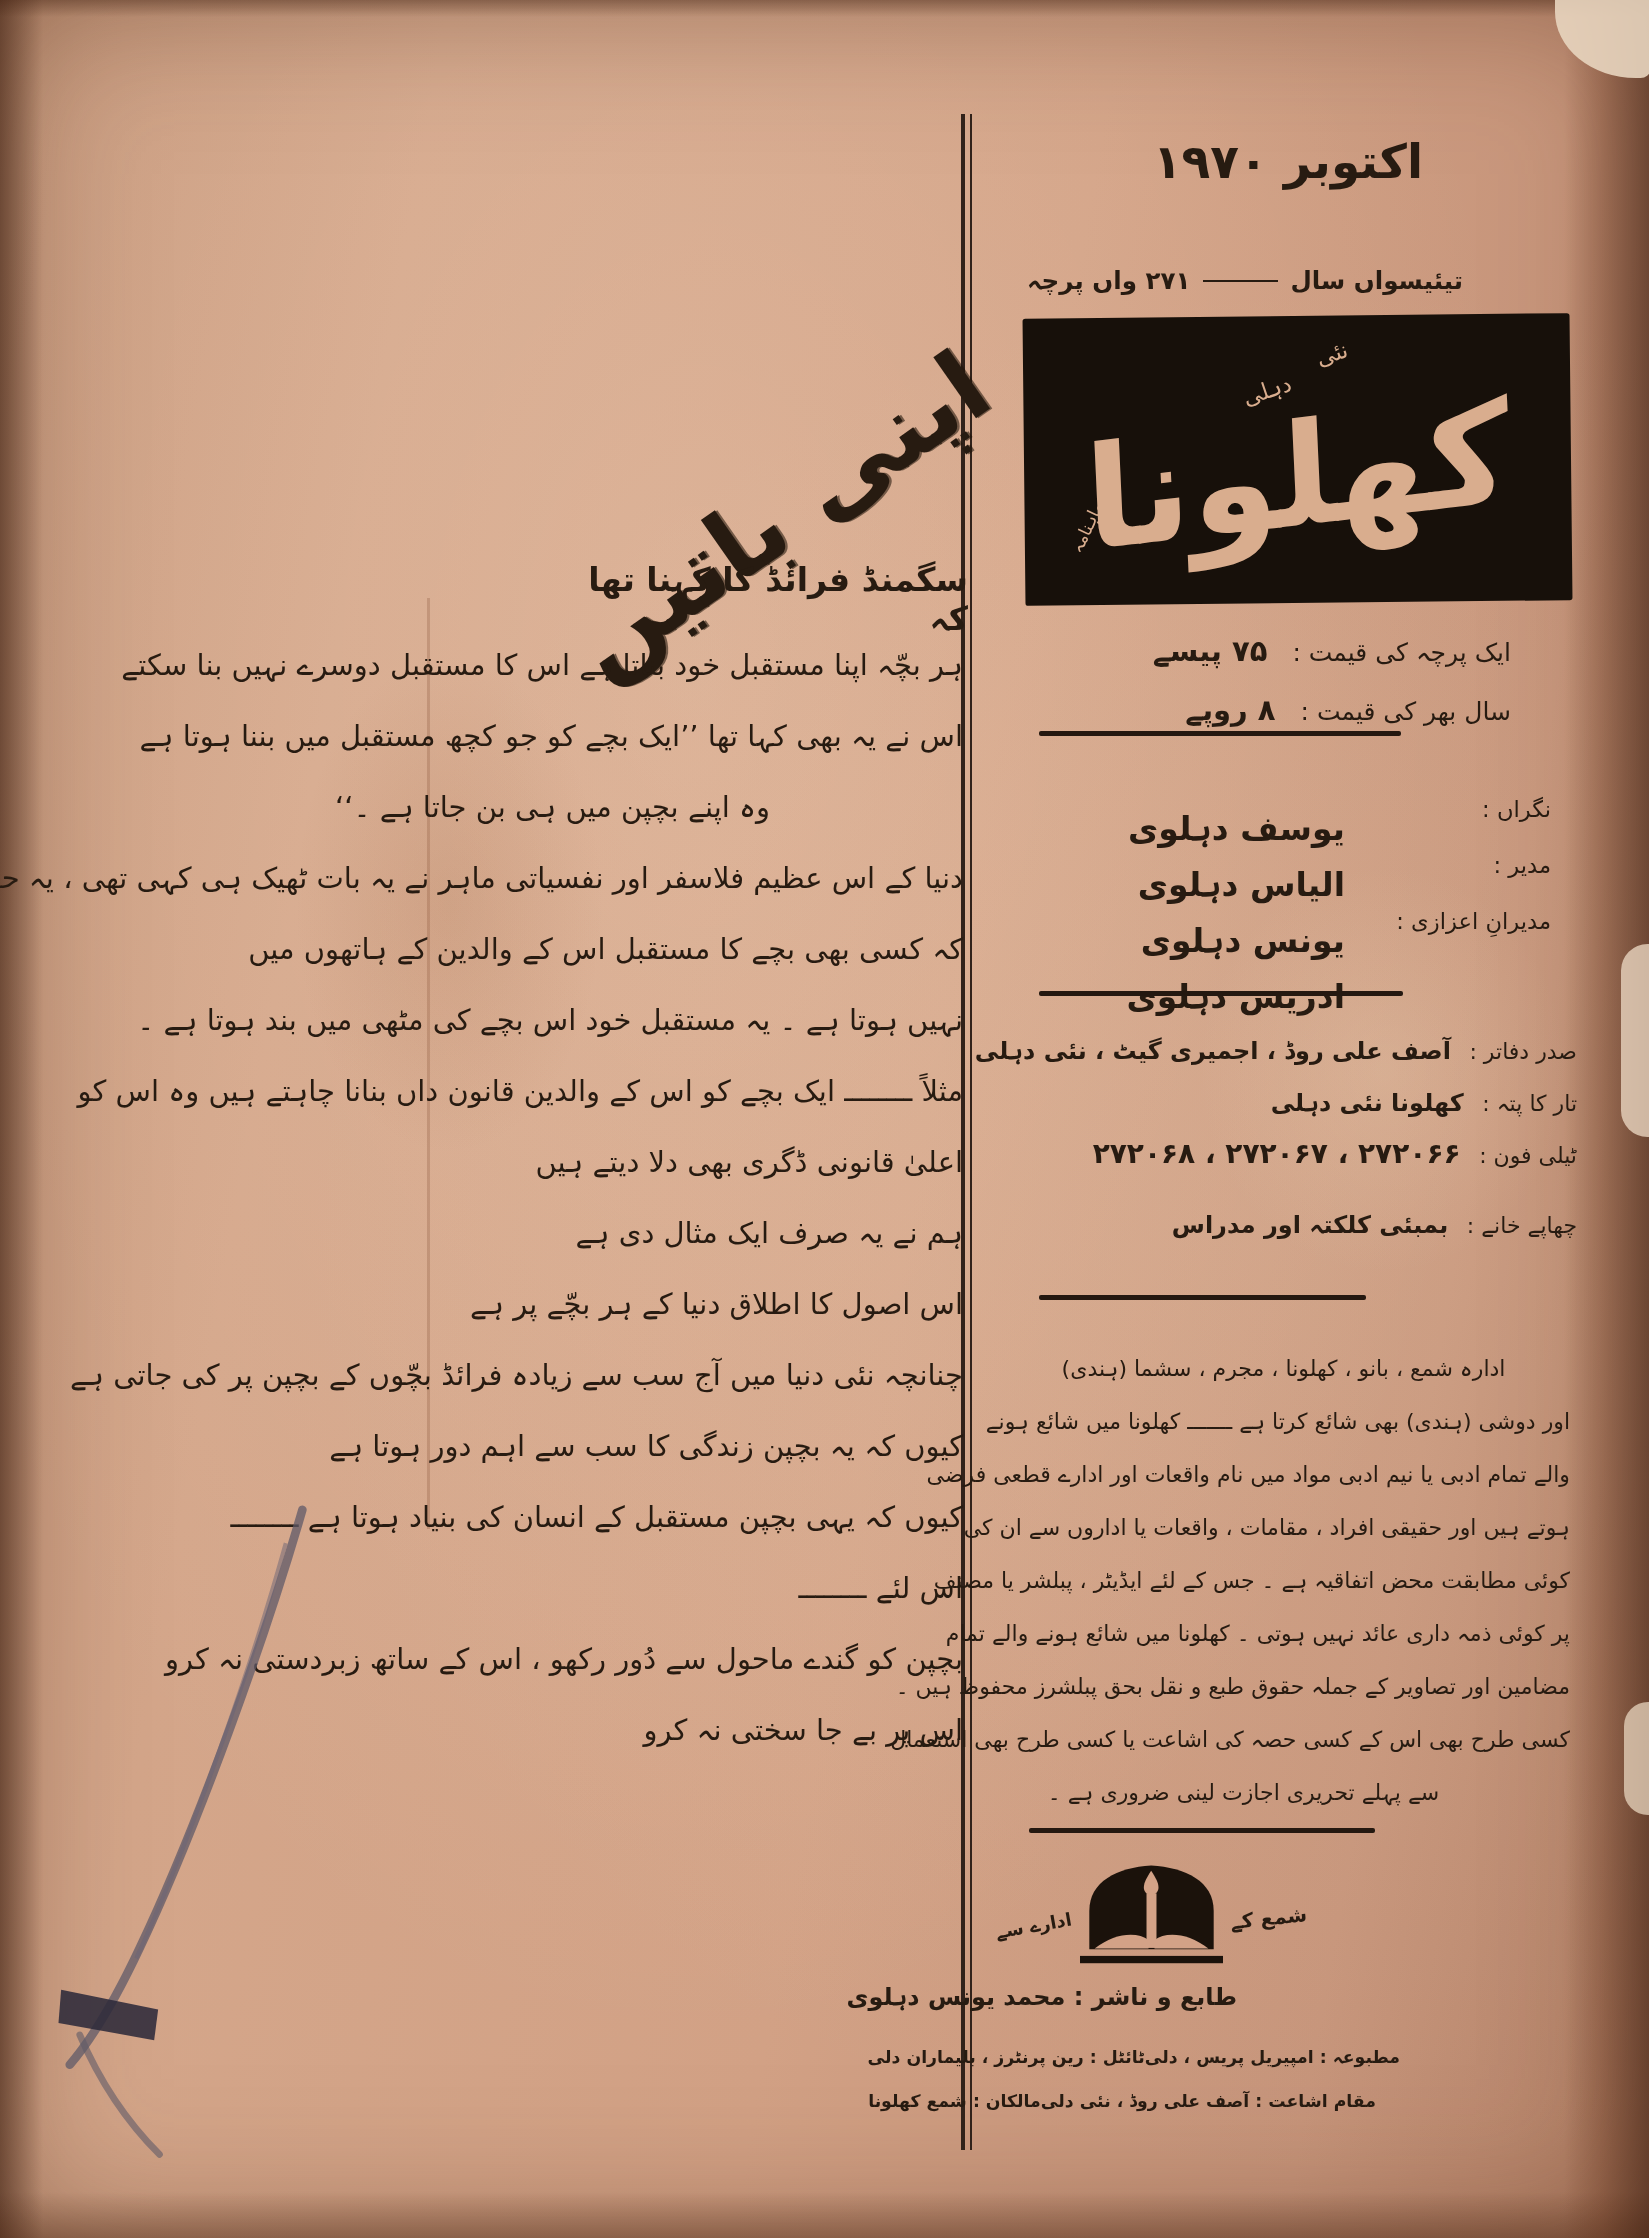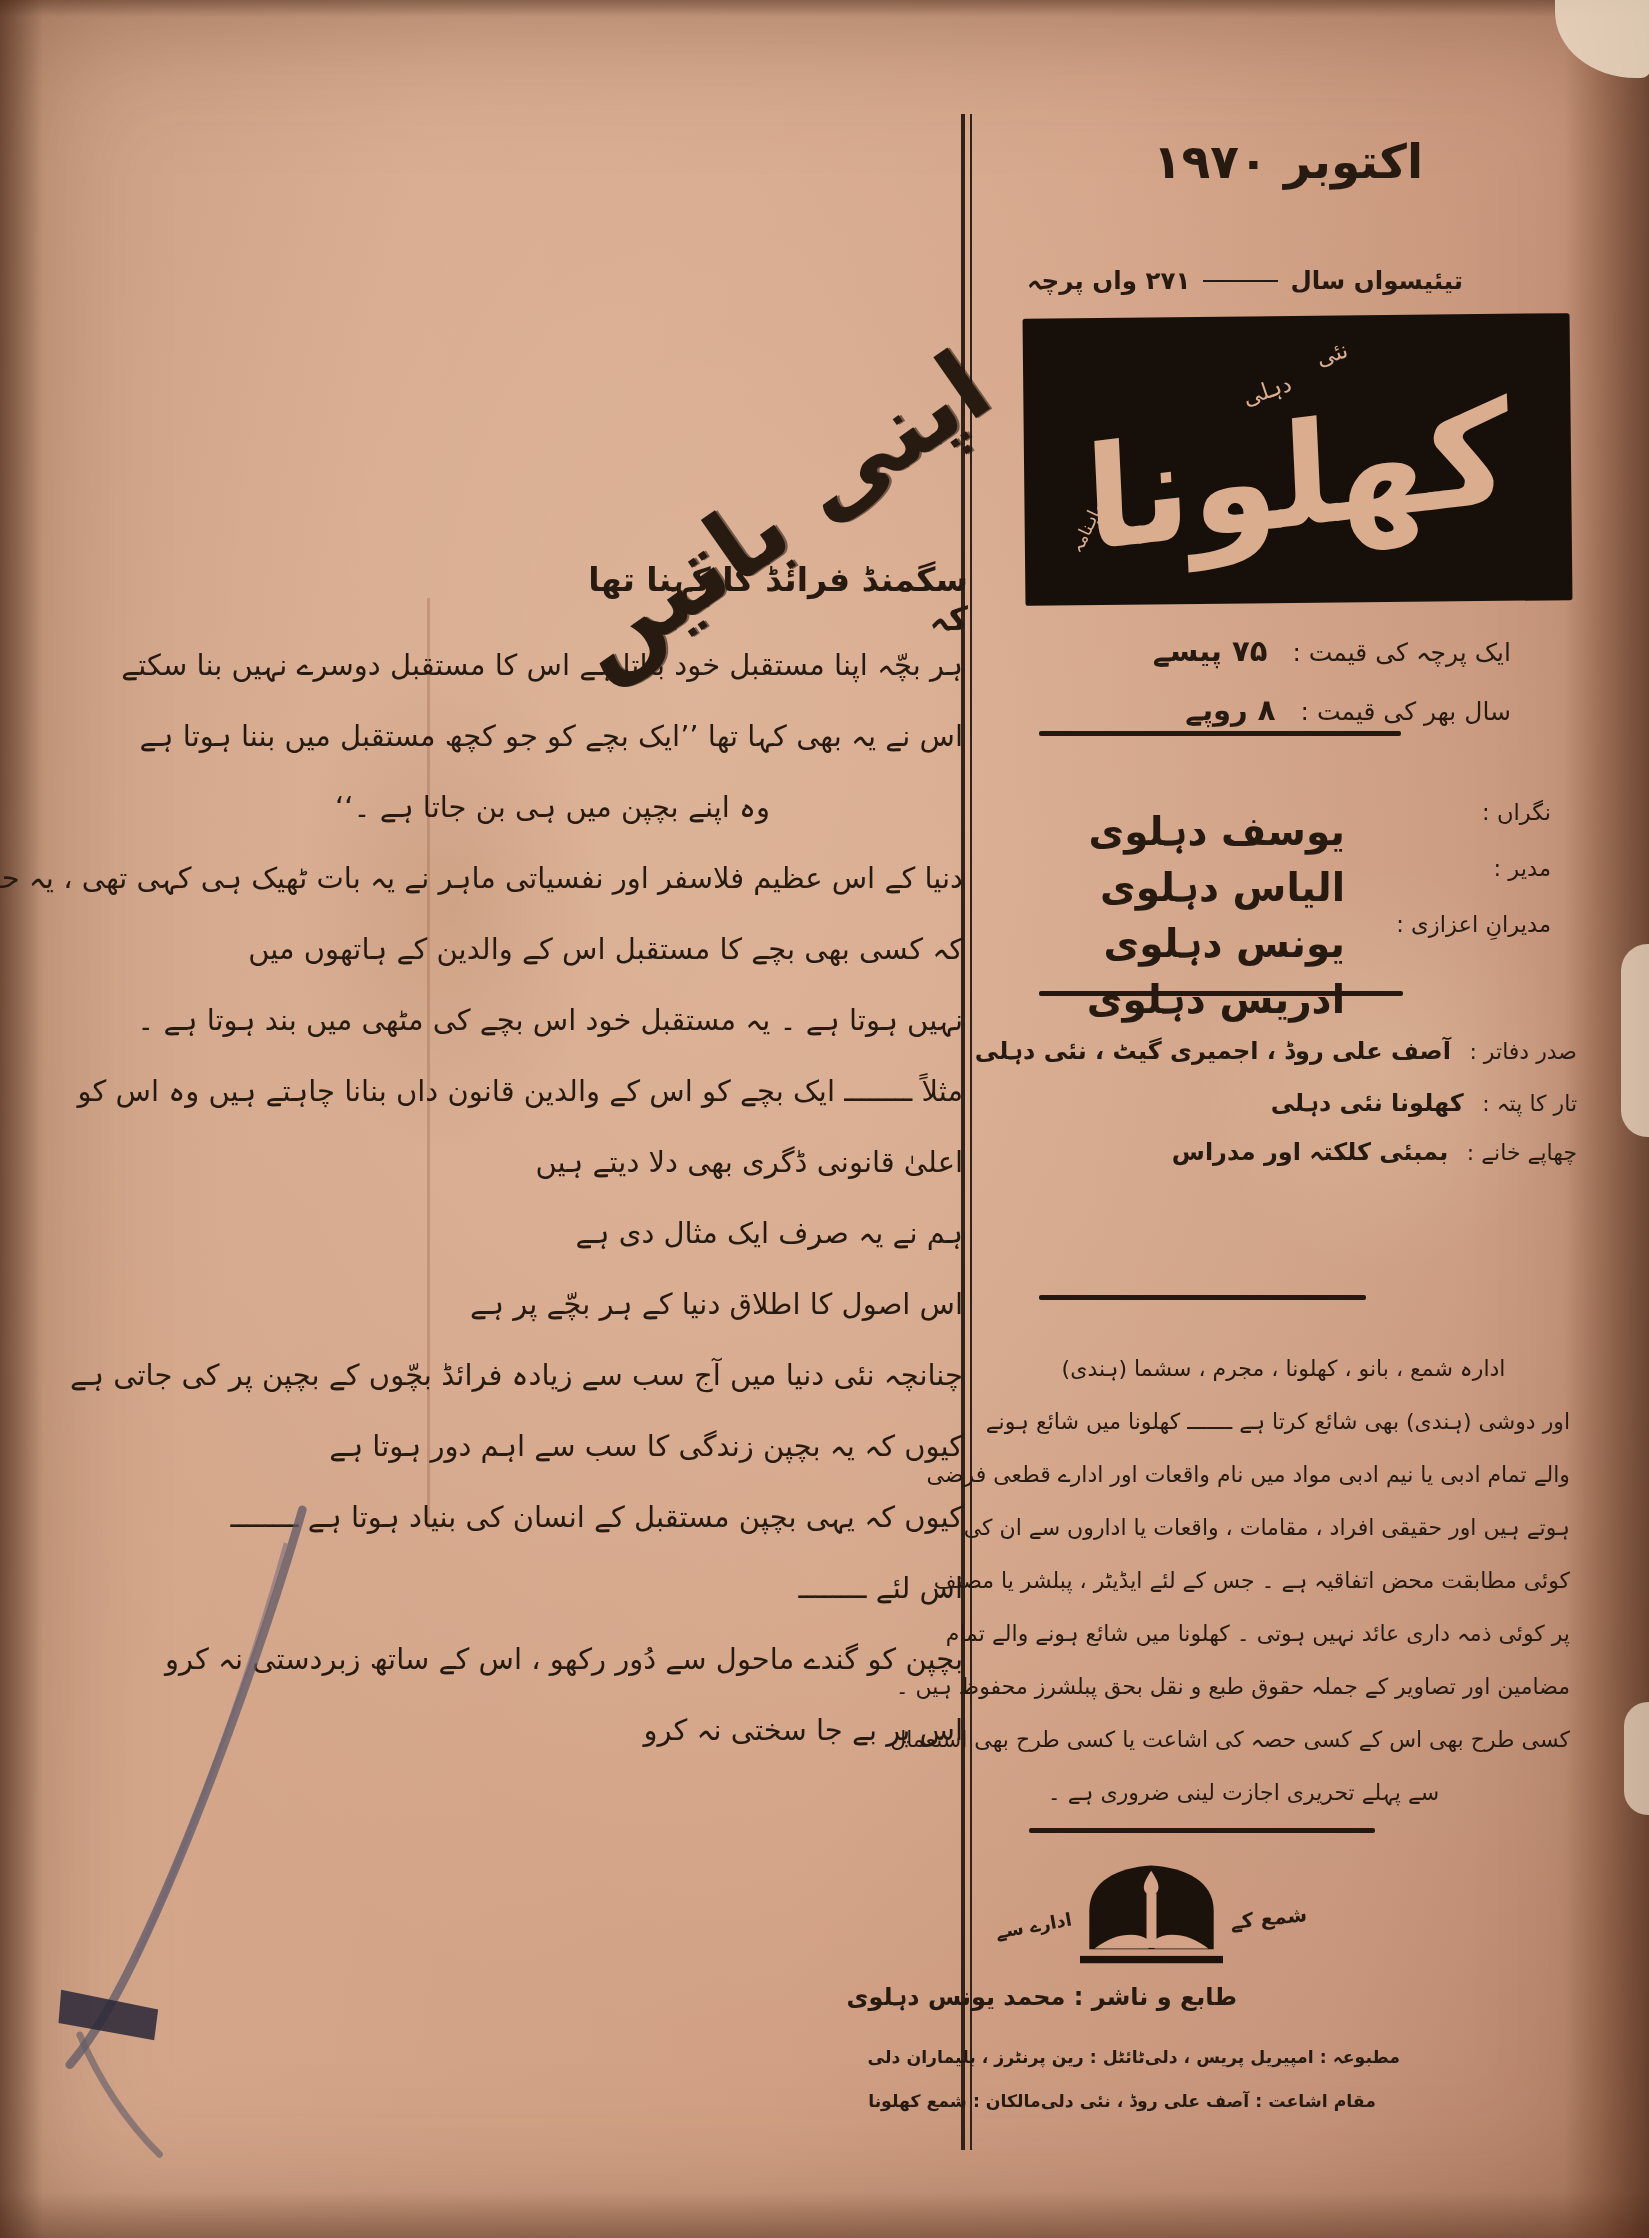--- a/index.html
+++ b/index.html
@@ -65,21 +65,21 @@
 
   .hr{position:absolute;height:4.7px;background:#241810;border-radius:2px;}
   .hr1{left:1039px;top:731px;width:362px;}
   .hr2{left:1039px;top:991px;width:364px;}
   .hr3{left:1039px;top:1295px;width:327px;}
   .hr4{left:1029px;top:1828px;width:346px;}
 
   .staff{position:absolute;left:1011px;top:770px;width:540px;direction:rtl;}
   .staff-row{display:grid;grid-template-columns:206px auto;height:56px;align-items:center;}
   .staff-role{font-size:22.6px;text-align:right;}
-  .staff-name{font-size:39px;font-weight:600;padding-left:13.3px;margin-top:39px;}
+  .staff-name{font-size:33px;font-weight:600;padding-left:13.3px;margin-top:39px;}
 
   .contact{position:absolute;left:1011px;top:1029px;width:566px;direction:rtl;}
   .contact-row{text-align:right;white-space:nowrap;}
   .contact-row .cl{font-size:22px;}
   .contact-row .cv{font-size:24px;font-weight:600;margin-right:18.6px;}
   .contact-row.r1{margin-bottom:13.3px;height:41px;line-height:44px;}
   .contact-row.r2{margin-bottom:8px;height:41px;line-height:41px;}
   .contact-row.r3{margin-bottom:29px;height:44px;line-height:44px;}
   .contact-row.r3 .cv{font-size:28px;font-weight:700;letter-spacing:1.3px;}
   .contact-row.r4{height:41px;line-height:41px;}
@@ -195,20 +195,23 @@
 
   <div class="hr hr2"></div>
 
   <div class="contact">
     <div class="contact-row r1">
       <span class="cl">صدر دفاتر :</span><span class="cv">آصف علی روڈ ، اجمیری گیٹ ، نئی دہلی</span>
     </div>
     <div class="contact-row r2">
       <span class="cl">تار کا پتہ :</span><span class="cv">کھلونا نئی دہلی</span>
     </div>
+    <div class="contact-row r3">
+      <span class="cl">ٹیلی فون :</span><span class="cv">۲۷۲۰۶۶ ، ۲۷۲۰۶۷ ، ۲۷۲۰۶۸</span>
+    </div>
     <div class="contact-row r4">
       <span class="cl">چھاپے خانے :</span><span class="cv">بمبئی کلکتہ اور مدراس</span>
     </div>
   </div>
 
   <div class="hr hr3"></div>
 
   <div class="notice">
     <div class="notice-line">ادارہ شمع ، بانو ، کھلونا ، مجرم ، سشما (ہندی)</div>
     <div class="notice-line">اور دوشی (ہندی) بھی شائع کرتا ہے ـــــــ کھلونا میں شائع ہونے</div>

